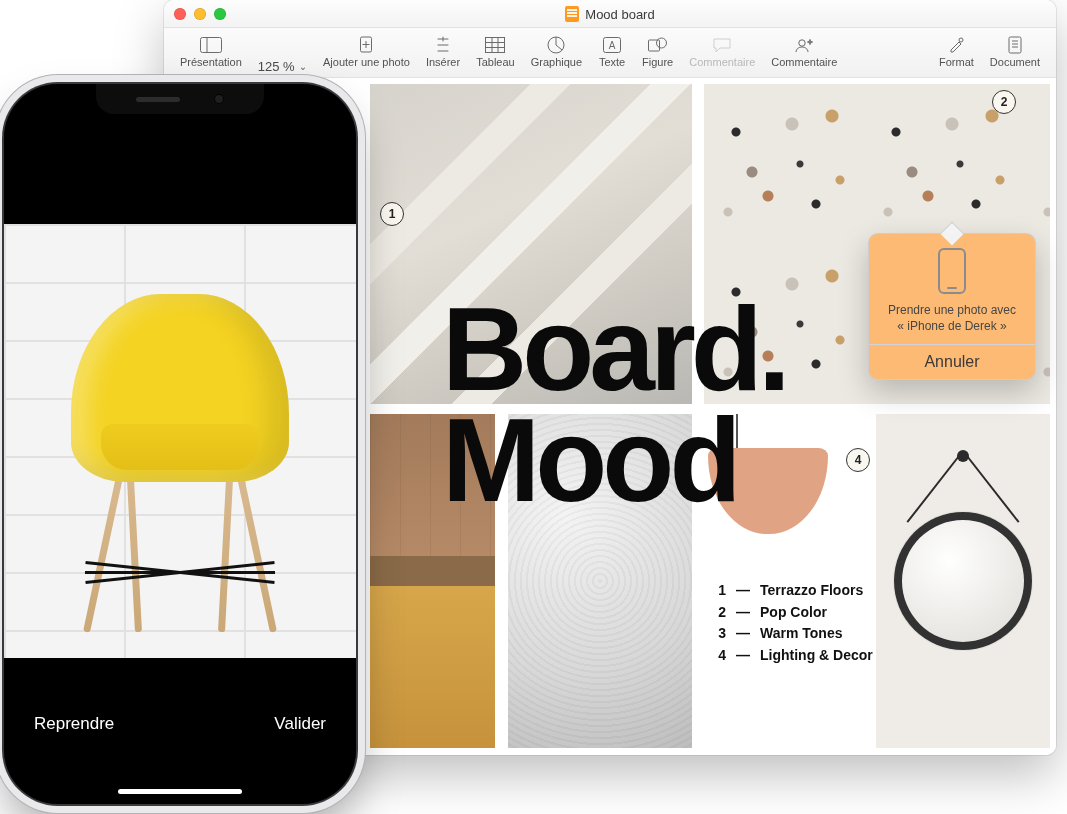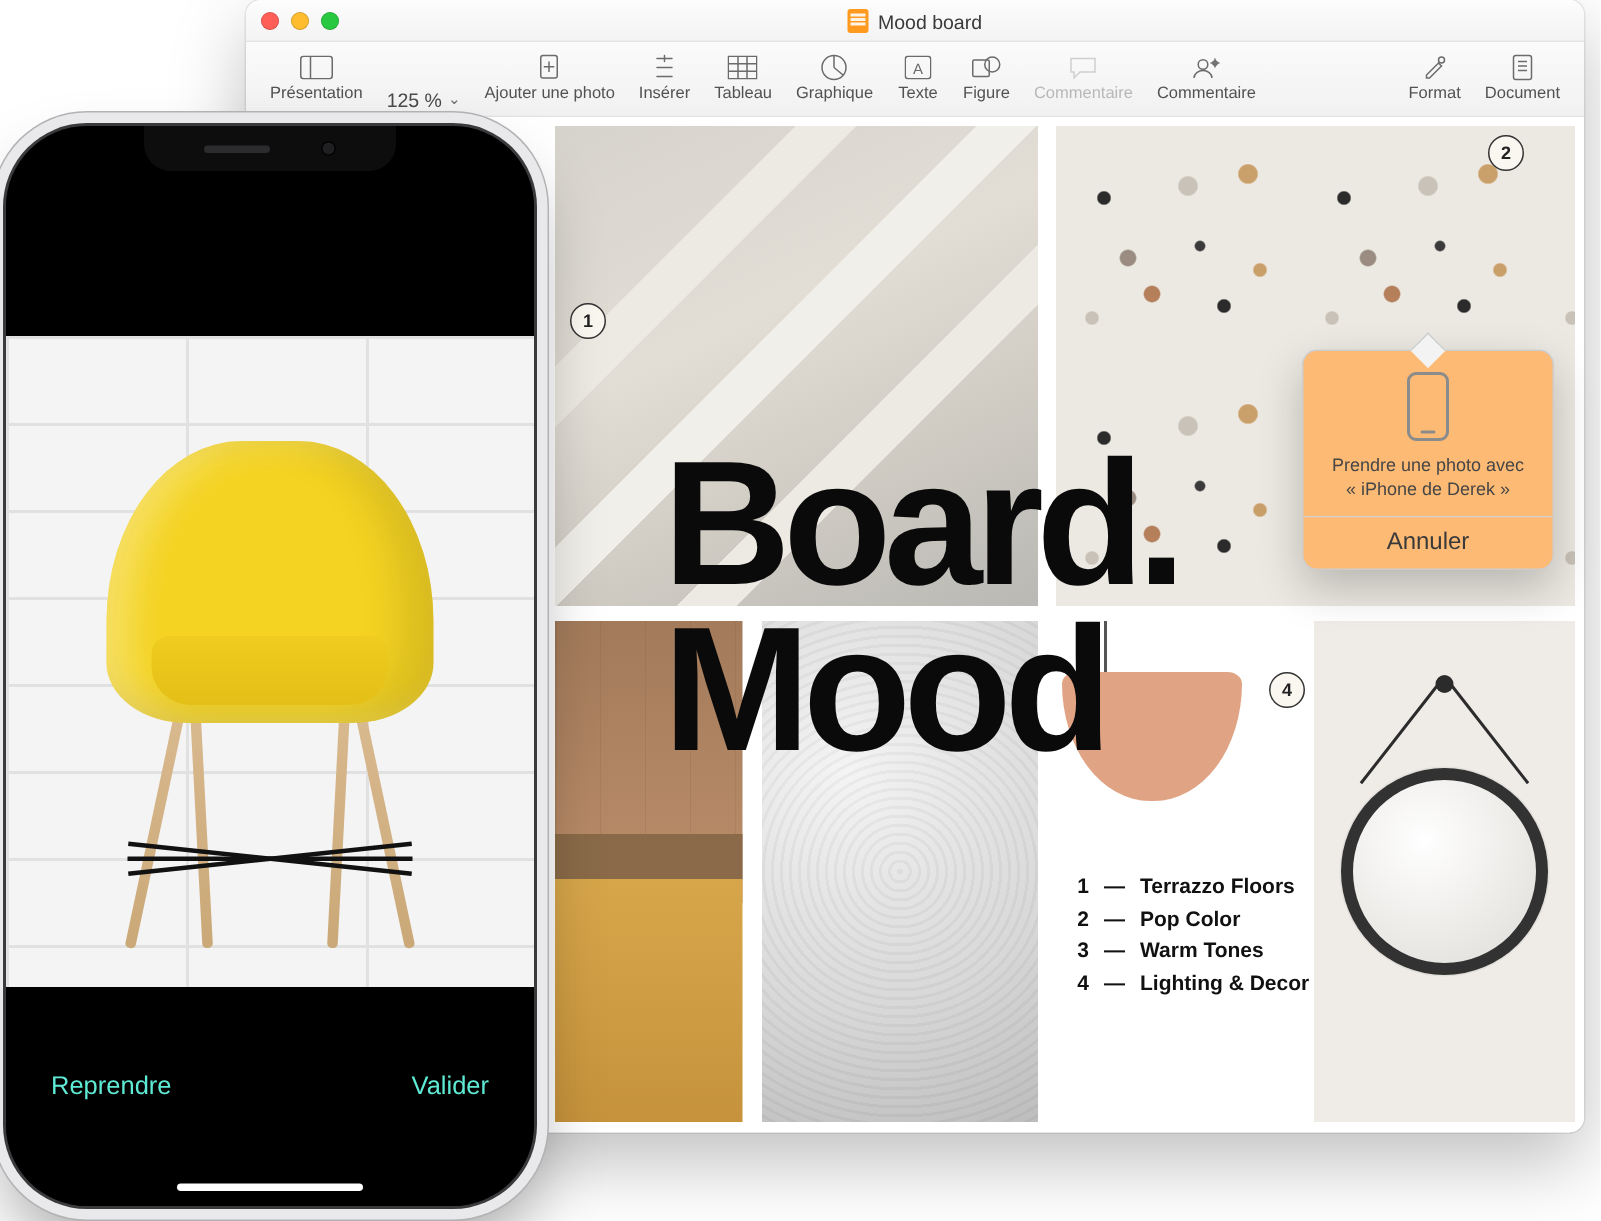--- a/index.html
+++ b/index.html
@@ -237,21 +237,21 @@
   .leg{position:absolute;bottom:0;width:7px;background:linear-gradient(#d9b98f,#caa877);border-radius:3px;}
   .leg.a{left:8px;height:160px;transform:rotate(12deg);transform-origin:bottom;}
   .leg.b{left:60px;height:164px;transform:rotate(-3deg);transform-origin:bottom;}
   .leg.c{right:60px;height:164px;transform:rotate(3deg);transform-origin:bottom;}
   .leg.d{right:8px;height:160px;transform:rotate(-12deg);transform-origin:bottom;}
   .wire{position:absolute;bottom:58px;height:3px;background:#111;width:190px;left:10px;}
   .wire.w2{transform:rotate(6deg);}
   .wire.w3{transform:rotate(-6deg);}
   .phone-buttons{
     position:absolute; left:0; right:0; bottom:56px; height:48px;
-    display:flex; justify-content:space-between; padding:0 30px; color:#5eead4; font-size:17px;
+    display:flex; justify-content:space-between; padding:0 30px; color:#ffffff; font-size:17px;
     align-items:center;
   }
   .home-ind{position:absolute;bottom:10px;left:50%;transform:translateX(-50%);width:124px;height:5px;background:#fff;border-radius:3px;}
 
 </style>
 </head>
 <body>
 
 <div class="mac-window">
 

